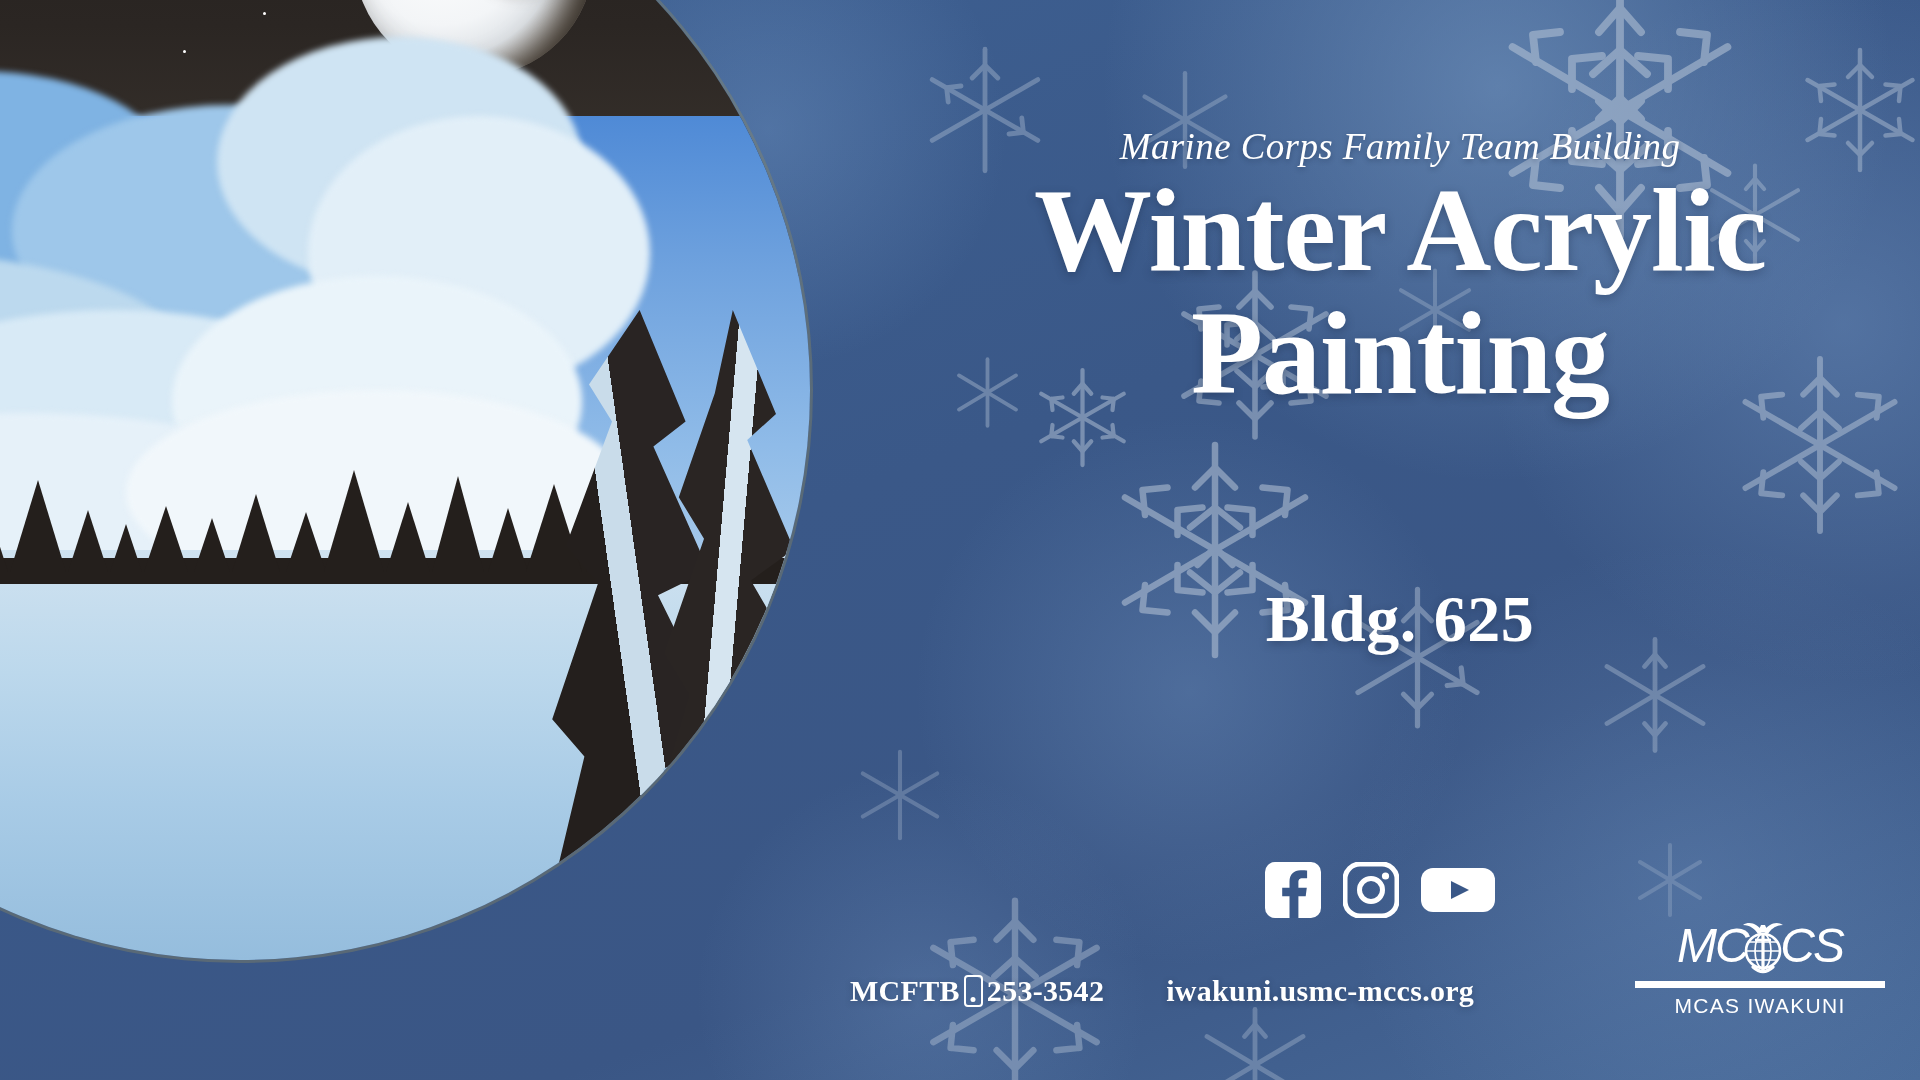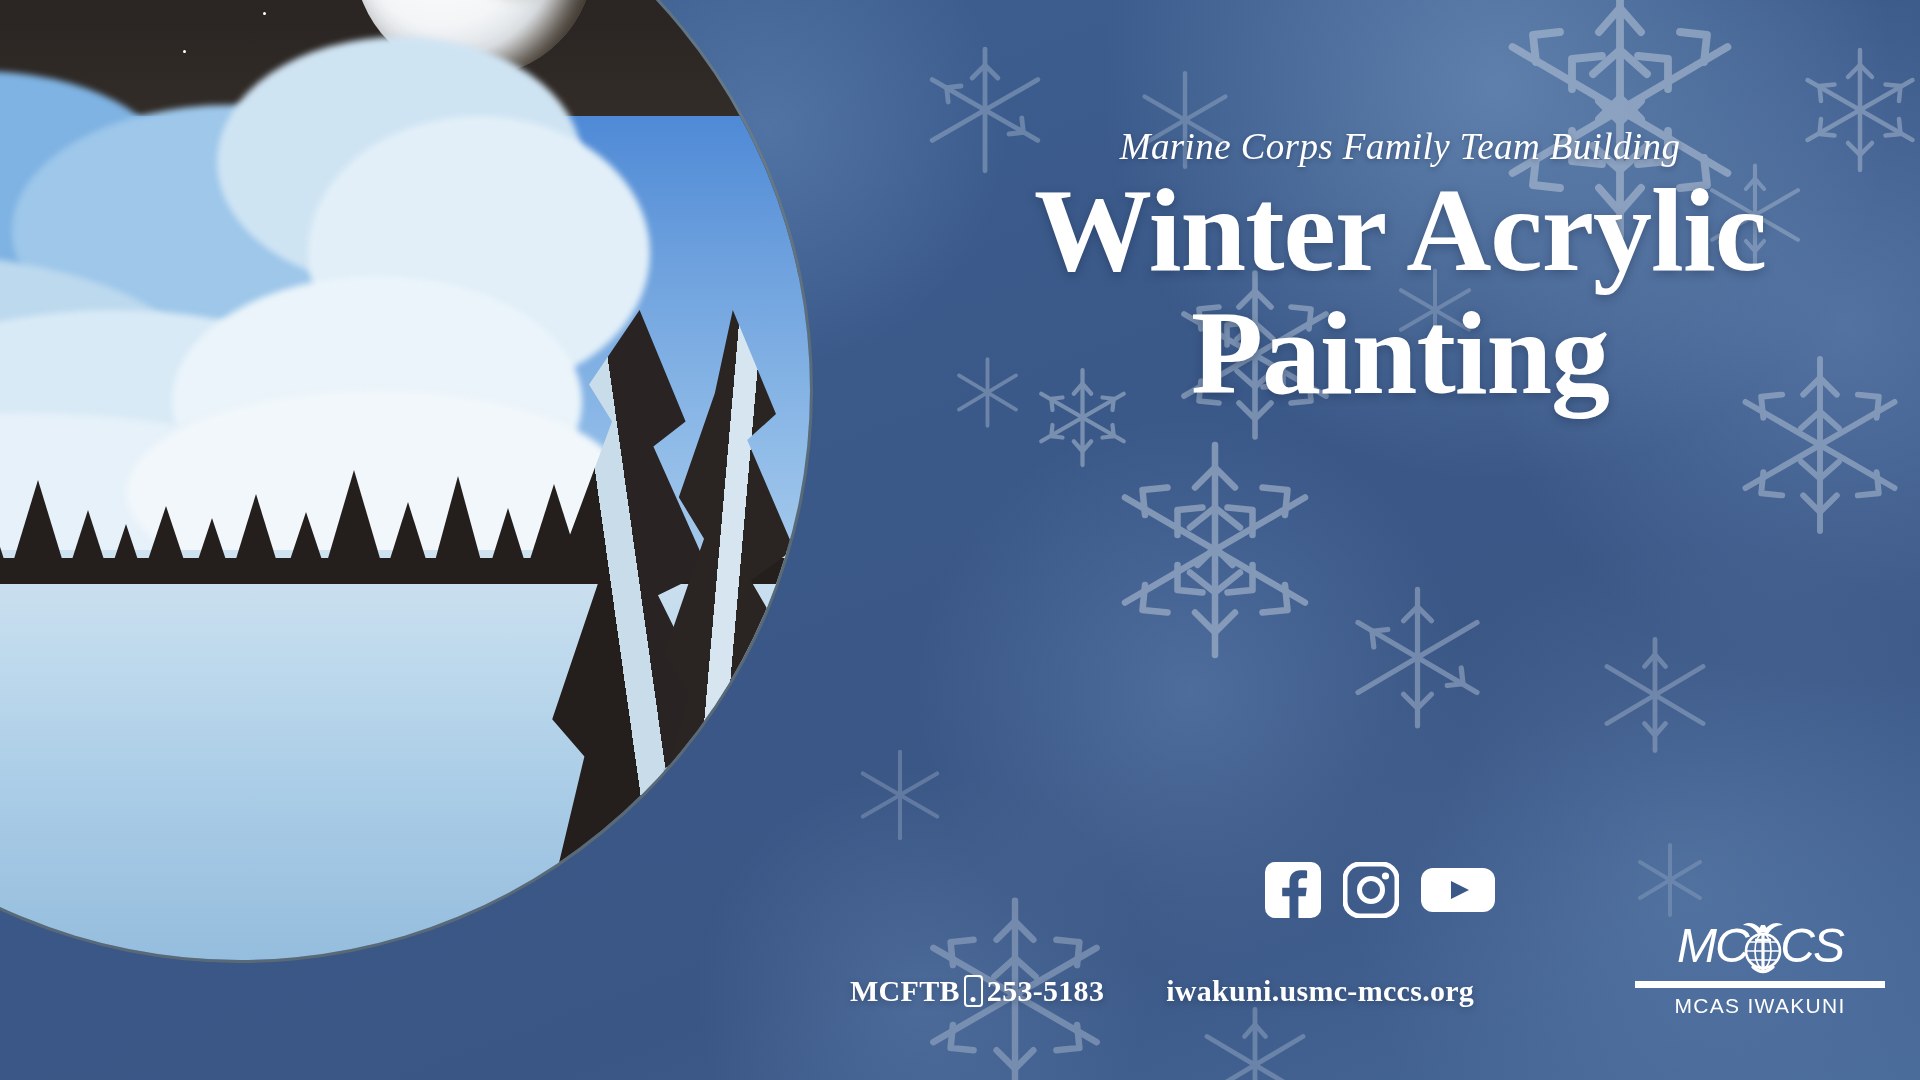--- a/index.html
+++ b/index.html
@@ -415,20 +415,21 @@
   <div id="text-block">
 
     <div id="subtitle">Marine Corps Family Team Building</div>
 
     <div id="title">
       <span class="tl">Winter Acrylic</span>
       <span class="tl">Painting</span>
     </div>
 
     <div id="when">
+      <span class="line">Bldg. 625</span>
     </div>
 
     <div id="socials">
       <a href="#" style="text-decoration:none;">
         <svg width="56" height="56" viewBox="0 0 56 56">
           <rect x="0" y="0" width="56" height="56" rx="10" fill="#ffffff"></rect>
           <path d="M33.4 56V34.2h7.3l1.1-8.5h-8.4v-5.4c0-2.5.7-4.1 4.2-4.1h4.5V8.6c-.8-.1-3.5-.3-6.6-.3-6.5 0-11 4-11 11.3v6.1h-7.3v8.5h7.3V56z" fill="#3a5888"></path>
         </svg>
       </a>
       <a href="#" style="text-decoration:none;">
@@ -444,21 +445,21 @@
           <path d="M30 19 L48 28 L30 37 Z" fill="#3a5888"></path>
         </svg>
       </a>
     </div>
 
     <div id="footer">
       <div id="contact-row">
         <div class="phone-line">
           <span>MCFTB</span>
           <span class="phone-icon-box"></span>
-          <span>253-5183</span>
+          <span>253-3542</span>
         </div>
         <div style="cursor:pointer;font-family:Liberation Serif, serif;">iwakuni.usmc-mccs.org</div>
       </div>
     </div>
   </div>
 
   <div id="mccs-logo">
     <div id="mccs-wordmark">
       <span class="mccs-text">MC</span>
       <span class="mccs-text" style="opacity:0;">C</span>

